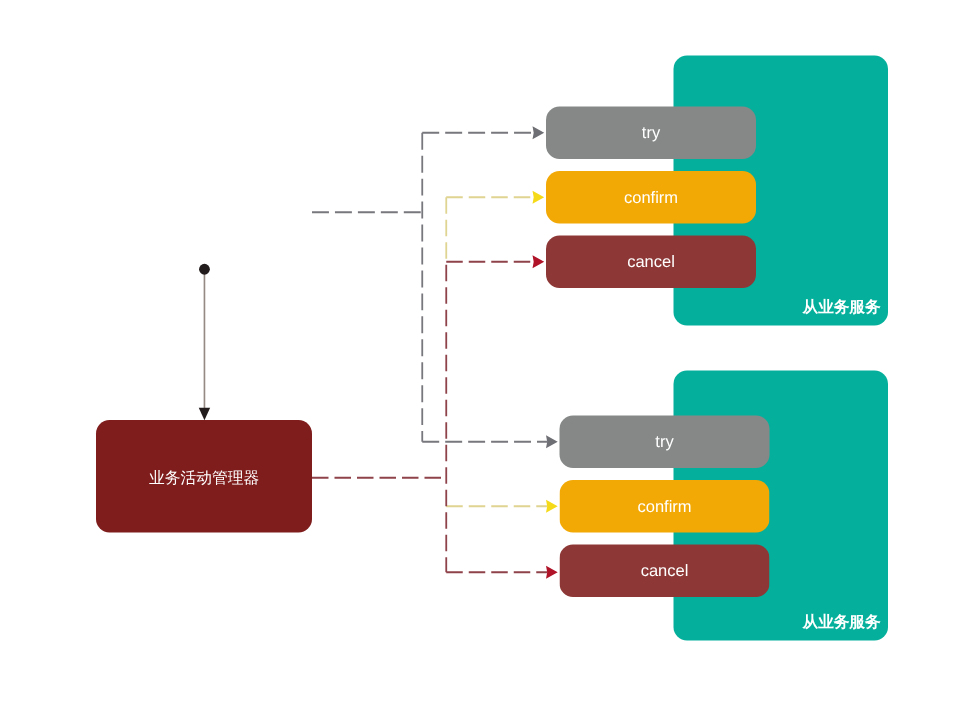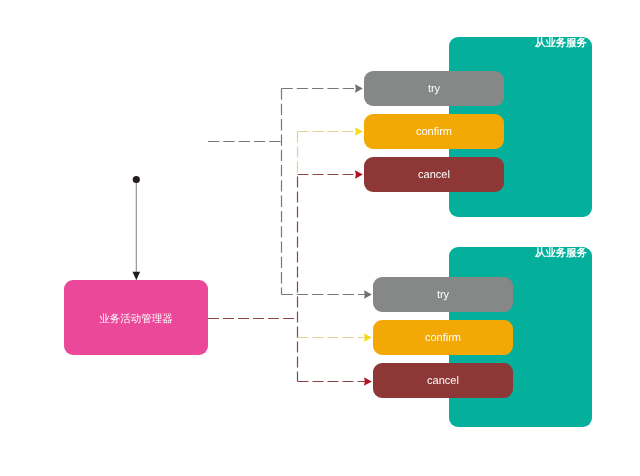--- a/index.html
+++ b/index.html
@@ -22,21 +22,21 @@
   }
   .node {
     position: absolute;
     box-sizing: border-box;
     display: flex;
     align-items: center;
     justify-content: center;
     color: #ffffff;
   }
   .node.corner {
-    align-items: flex-start;
+    align-items: flex-end;
     justify-content: flex-end;
     padding: 0 5px 7px 0;
   }
   .node-label,
   .op-label,
   .corner-label {
     backface-visibility: hidden;
   }
   .node-label {
     font-size: 10.5px;
@@ -76,21 +76,21 @@
 
   <div class="node corner" style="left: 449px; top: 37px; width: 143px; height: 180px; background: rgb(4, 176, 155); border-radius: 9px; color: rgb(255, 255, 255);">
     <span class="corner-label">从业务服务</span>
   </div>
 
   <div class="node corner" style="left: 449px; top: 247px; width: 143px; height: 180px; background: rgb(4, 176, 155); border-radius: 9px; color: rgb(255, 255, 255);">
     <span class="corner-label">从业务服务</span>
   </div>
 
 
-  <div class="node" style="left: 64px; top: 280px; width: 144px; height: 75px; background: #ec4899; border-radius: 9px; color: rgb(255, 255, 255);">
+  <div class="node" style="left: 64px; top: 280px; width: 144px; height: 75px; background: #7f1d1d; border-radius: 9px; color: rgb(255, 255, 255);">
     <span class="node-label">业务活动管理器</span>
   </div>
 
 
   <div class="node" style="left: 364px; top: 71px; width: 140px; height: 35px; background: rgb(133, 136, 135); border-radius: 9px; color: rgb(255, 255, 255);">
     <span class="op-label">try</span>
   </div>
   <div class="node" style="left: 364px; top: 114px; width: 140px; height: 35px; background: rgb(242, 169, 6); border-radius: 9px; color: rgb(255, 255, 255);">
     <span class="op-label">confirm</span>
   </div>

